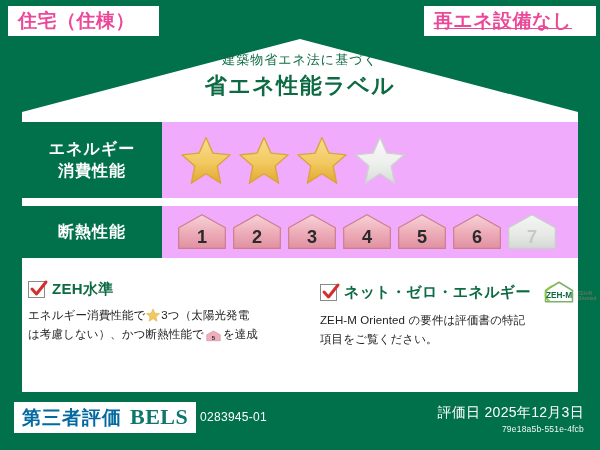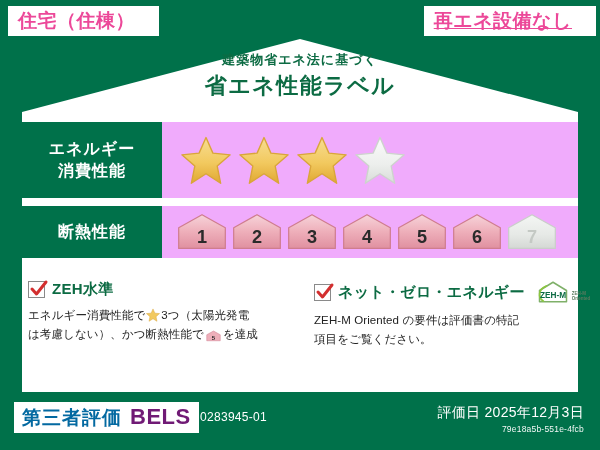--- a/index.html
+++ b/index.html
@@ -41,21 +41,21 @@
 
   
   .title-wrap {
     position: absolute;
     left: 0; right: 0; top: 52px;
     text-align: center;
     color: #0c6b43;
   }
   .title-sub {
     font-size: 13px;
-    font-weight: bold;
+    font-weight: normal;
     letter-spacing: 1px;
     line-height: 1.2;
     text-align: center;
   }
   .title-main {
     font-size: 22px;
     font-weight: bold;
     letter-spacing: 1.5px;
     margin-top: 5px;
     line-height: 1.2;
@@ -106,21 +106,21 @@
   .star { width: 52px; height: 50px; display: block; }
 
   
   .houses { display: flex; align-items: center; gap: 3px; }
   .house { width: 52px; height: 38px; display: block; }
 
   
   .checks {
     display: flex;
     padding: 14px 4px 0 6px;
-    gap: 16px;
+    gap: 22px;
   }
   .check-col { width: 270px; flex: 0 0 270px; }
   .check-head {
     display: flex;
     align-items: center;
     gap: 7px;
     margin-bottom: 7px;
   }
   .check-box {
     width: 17px; height: 17px;
@@ -175,22 +175,22 @@
     padding: 4px 8px 5px 8px;
     display: flex;
     align-items: baseline;
     gap: 8px;
   }
   .bels-jp {
     font-size: 19px; font-weight: bold; color: #0369a1;
     letter-spacing: 1px; line-height: 1;
   }
   .bels-en {
-    font-size: 22px; font-weight: bold; color: #701a75;
-    letter-spacing: 0.5px; line-height: 1;
+    font-size: 22px; font-weight: bold; color: #0f766e;
+    letter-spacing: 0.5px; line-height: 1; font-family: Liberation Serif, serif;
   }
   .bels-no {
     position: absolute;
     left: 200px; top: 16px;
     font-size: 12px; color: #ffffff; letter-spacing: 0.3px;
   }
   .date-wrap {
     position: absolute;
     right: 16px; top: 10px;
     text-align: right;

